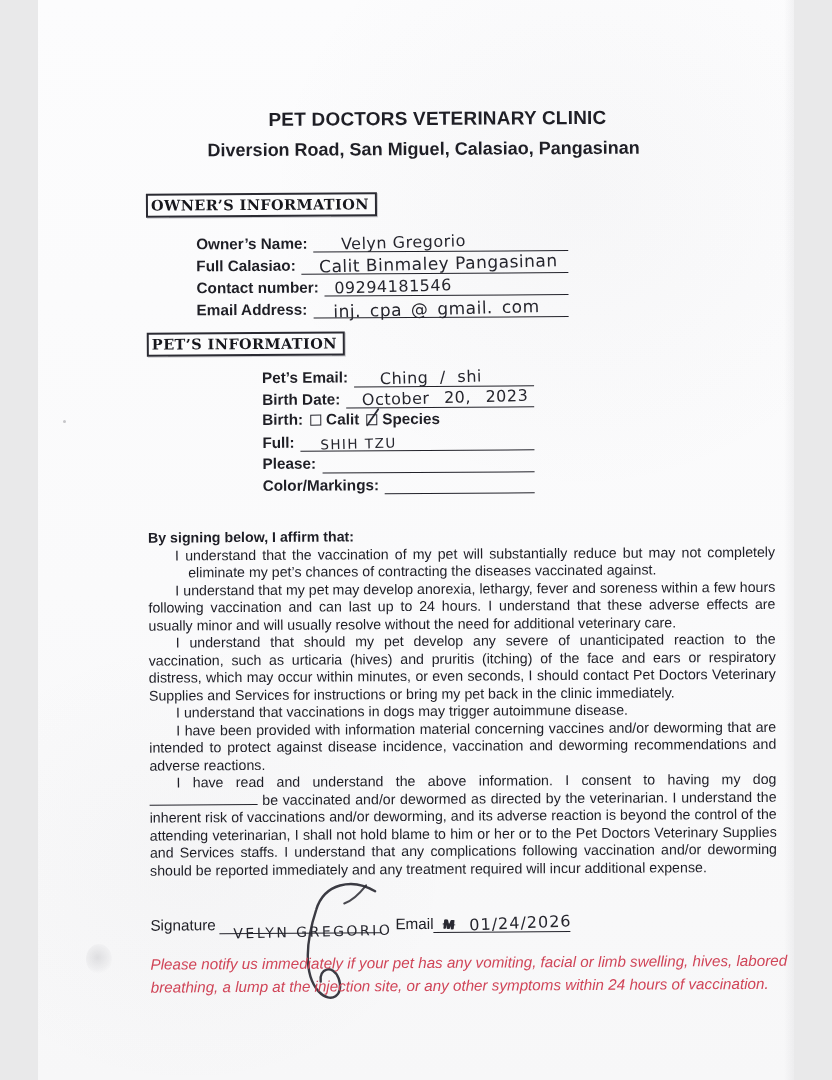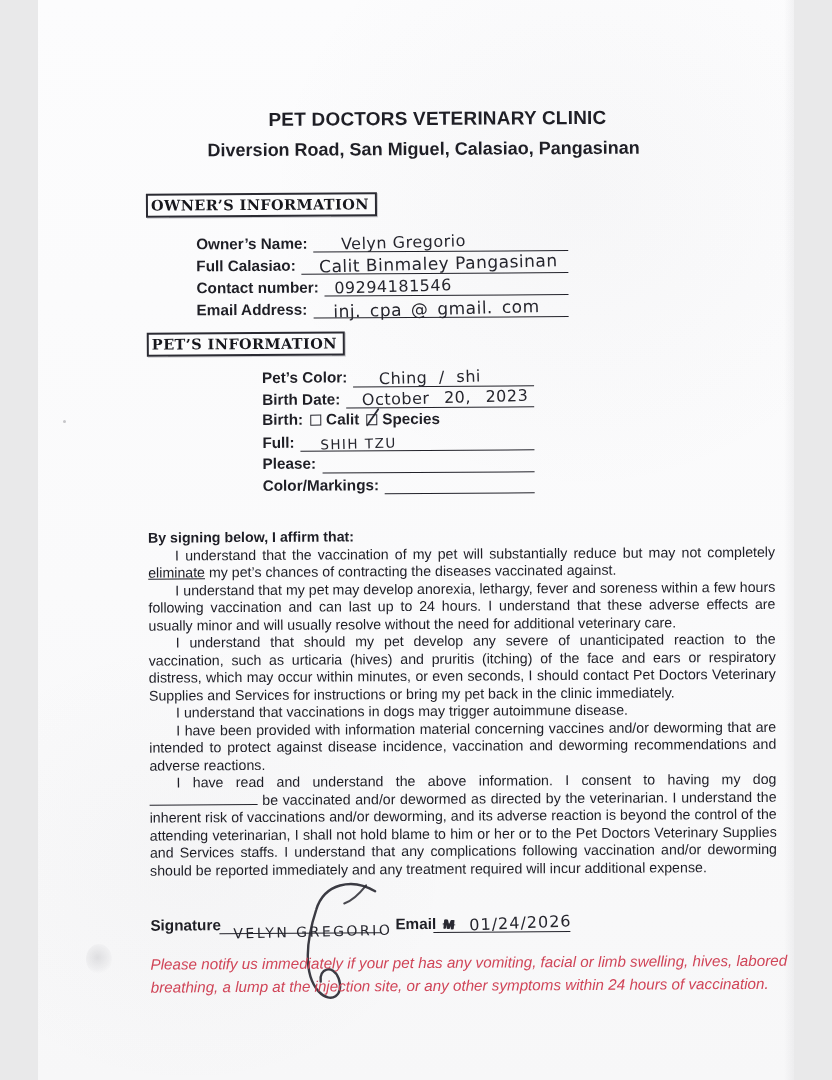--- a/index.html
+++ b/index.html
@@ -51,25 +51,25 @@
   .hw-breed{font-size:13.5px;left:20px;letter-spacing:1.5px;}
   
   .gender-row{display:flex;align-items:center;height:21.5px;font-size:15.3px;font-weight:bold;}
   .cb{display:inline-block;width:9px;height:9px;border:1.6px solid #26262e;margin:0 5px 0 7px;position:relative;top:1px;}
   .cb-tick{position:absolute;left:-2px;top:-8px;width:16px;height:20px;overflow:visible;}
   
   .consent{position:absolute;top:528px;left:110px;width:627px;
     font-size:14.2px;line-height:17.5px;text-align:justify;color:#1e1e26;}
   .consent p{margin:0;text-indent:27px;}
   .affirm-head{font-weight:bold;text-indent:0 !important;}
-  .und{text-decoration:underline;}
+  .und{margin-left:40px;}
   .blank{display:inline-block;width:108px;border-bottom:1.4px solid #22222a;height:11px;}
   
   .sigrow{position:absolute;top:903px;left:110px;width:627px;height:34px;font-size:15.3px;}
-  .sig-label,.date-label{font-weight:bold;position:absolute;bottom:4px;}
+  .sig-label,.date-label{font-weight:normal;position:absolute;bottom:4px;}
   .sig-label{left:0;}
   .date-label{left:245px;}
   .sig-line{position:absolute;left:69px;width:162px;bottom:4px;border-bottom:1.7px solid #22222a;}
   .date-line{position:absolute;left:283px;width:137px;bottom:4px;border-bottom:1.7px solid #22222a;}
   .hw-sig{position:absolute;left:14px;bottom:-7px;font-size:14px;letter-spacing:2.5px;transform:rotate(-1deg);
     font-family:"DejaVu Sans", sans-serif;color:#26262e;white-space:nowrap;}
   .hw-date{position:absolute;left:36px;bottom:-1px;font-size:16px;letter-spacing:1px;transform:rotate(-2deg);
     font-family:"DejaVu Sans", sans-serif;color:#26262e;white-space:nowrap;}
   .scribble{position:absolute;left:10px;bottom:0;font-size:13px;font-weight:bold;color:#2a2a33;
     transform:rotate(6deg);text-decoration:line-through;text-shadow:0.7px 0 #2a2a33,-0.5px 0.4px #2a2a33;}
@@ -121,21 +121,21 @@
         <span class="fline">
           <span class="hw hw-email">inj. cpa @ gmail. com</span>
         </span>
       </div>
     </div>
 
     <div class="sec-head" id="pet-head">PET’S INFORMATION</div>
 
     <div class="fields" id="pet-fields">
       <div class="frow">
-        <span class="flabel">Pet’s Color:</span>
+        <span class="flabel">Pet’s Email:</span>
         <span class="fline">
           <span class="hw hw-petname">Ching / shi</span>
         </span>
       </div>
       <div class="frow">
         <span class="flabel">Birth Date:</span>
         <span class="fline">
           <span class="hw hw-birth">October 20, 2023</span>
         </span>
       </div>

